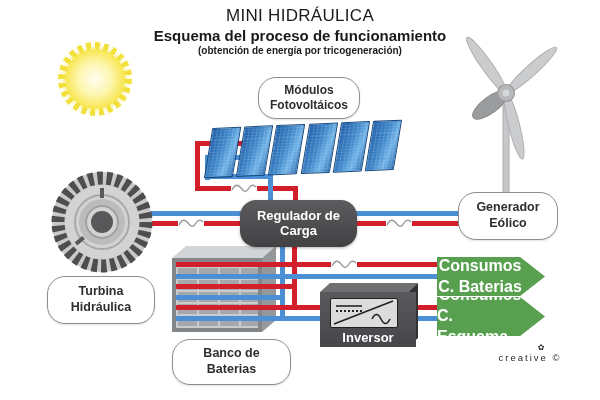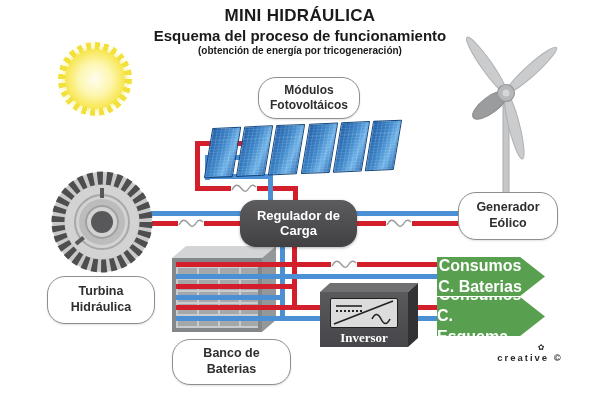--- a/index.html
+++ b/index.html
@@ -1,21 +1,21 @@
 <!DOCTYPE html>
 <html><head>
 <meta charset="utf-8">
 <style>
   html,body{margin:0;padding:0;}
   body{font-family:"Liberation Sans", sans-serif; background:#fff;}
   #canvas{position:relative;width:600px;height:400px;background:#fff;overflow:hidden;}
 
   
   .title-block{position:absolute;left:0;right:0;top:6px;text-align:center;z-index:1;color:#1a1a1a;}
-  .title-main{font-size:17px;font-weight:700;letter-spacing:.3px;}
+  .title-main{font-size:17px;font-weight:400;letter-spacing:.3px;}
   .title-sub{font-size:15px;font-weight:700;margin-top:1px;}
   .title-note{font-size:10px;font-weight:700;margin-top:1px;}
 
   
   .sun{position:absolute;left:58px;top:42px;width:74px;height:74px;z-index:1;}
   .sun-rays{position:absolute;inset:0;border-radius:50%;
     background:repeating-conic-gradient(#f2e13c 0deg 8deg, rgba(255,255,255,0) 8deg 15deg);}
   .sun-core{position:absolute;inset:7px;border-radius:50%;
     background:radial-gradient(circle,#fffdf0 0%,#fdf6b0 38%,#f7e54a 72%,#f2da25 100%);
     box-shadow:0 0 8px rgba(245,225,60,.9);}
@@ -52,42 +52,42 @@
     background:
       repeating-linear-gradient(90deg,#c9cbcd 0 2px, rgba(0,0,0,0) 2px 21px),
       repeating-linear-gradient(0deg,#c9cbcd 0 2px, rgba(0,0,0,0) 2px 12px),
       #a4a8ab;}
   .bat-top{position:absolute;left:172px;top:246px;width:104px;height:12px;background:#d2d4d6;z-index:1;
     clip-path:polygon(0 100%,13.5% 0,100% 0,86.5% 100%);}
   .bat-side{position:absolute;left:262px;top:246px;width:14px;height:86px;background:#95989b;z-index:1;
     clip-path:polygon(0 14%,100% 0,100% 86%,0 100%);}
 
   
-  .inv-front{position:absolute;left:320px;top:292px;width:88px;height:55px;z-index:3;
-    background:linear-gradient(#5a5a5d,#46464a);font-family:Liberation Serif, serif;}
+  .inv-front{position:absolute;left:320px;top:292px;width:96px;height:55px;z-index:3;
+    background:linear-gradient(#5a5a5d,#46464a);}
   .inv-top{position:absolute;left:320px;top:283px;width:98px;height:9px;background:#707073;z-index:3;
     clip-path:polygon(0 100%,10.2% 0,100% 0,89.8% 100%);}
   .inv-side{position:absolute;left:408px;top:283px;width:10px;height:64px;background:#323235;z-index:3;
     clip-path:polygon(0 14%,100% 0,100% 86%,0 100%);}
   .inv-panel{position:absolute;left:10px;top:6px;width:68px;height:30px;background:#dcdcdc;
     border:1.5px solid #1f1f1f;border-radius:2px;box-sizing:border-box;}
   .inv-label{position:absolute;left:0;right:0;top:38px;text-align:center;color:#fff;
     font-weight:700;font-size:13px;}
 
   
   .con-arrow{position:absolute;left:437px;width:108px;height:39px;background:var(--green-arrow,#58a04f);
     clip-path:polygon(0 0,77% 0,100% 50%,77% 100%,0 100%);z-index:3;color:#fff;font-weight:700;
     font-size:16px;line-height:1.3;display:flex;flex-direction:column;align-items:center;
     justify-content:center;padding-right:22px;box-sizing:border-box;text-align:left;}
 
   
   .logo{position:absolute;left:488px;top:344px;width:84px;text-align:center;color:#2a2a2a;z-index:1;}
   .logo-flower{font-size:8px;line-height:8px;margin-left:22px;}
   .logo-name{font-size:13px;font-weight:800;line-height:13px;letter-spacing:.5px;}
-  .logo-tag{font-size:9.5px;font-weight:700;letter-spacing:2px;line-height:11px;}
+  .logo-tag{font-size:9.5px;font-weight:400;letter-spacing:2px;line-height:11px;}
 
   svg.abs{position:absolute;}
 </style>
 </head>
 <body style="--wire-red: #d31f2b; --wire-blue: #4b8fd5; --green-arrow: #58a04f; --box-dark: #4c4c4e;">
 
 <div id="canvas">
 
   <div class="title-block">
     <div class="title-main">MINI HIDRÁULICA</div>

